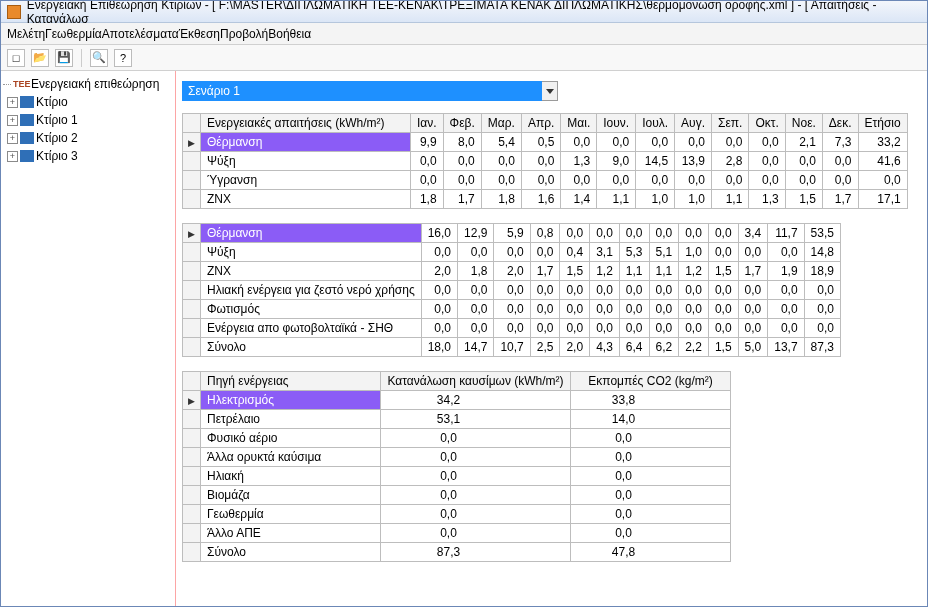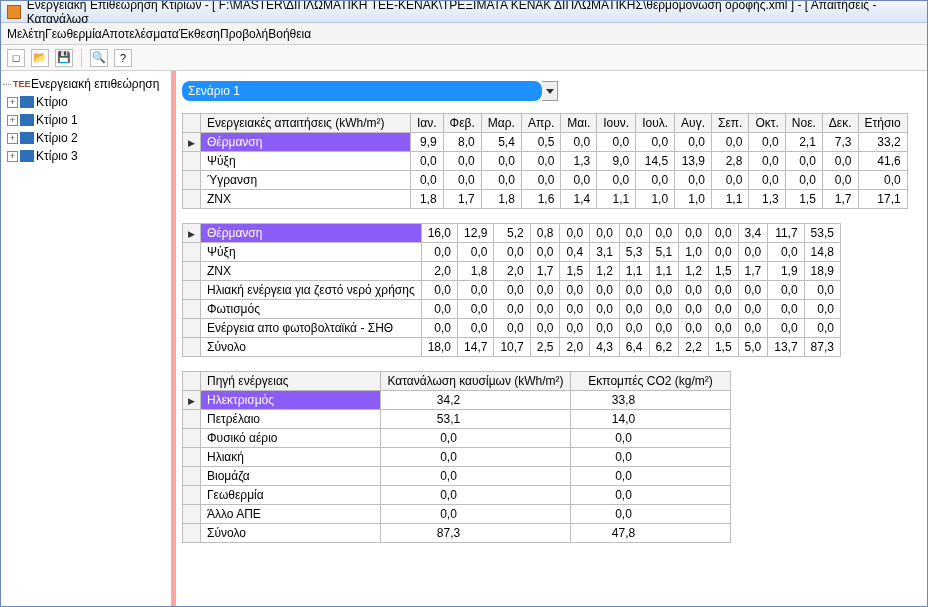--- a/index.html
+++ b/index.html
@@ -6,31 +6,31 @@
   html, body { margin:0; padding:0; font-family: "Segoe UI", Tahoma, Arial, sans-serif; font-size:12px; color:#000; background:#fff; }
   .window { width:928px; height:607px; border:1px solid #6b87b6; display:flex; flex-direction:column; overflow:hidden; }
   .titlebar { background:linear-gradient(#f3f6fb,#dbe6f6); height:22px; display:flex; align-items:center; padding:0 6px; font-size:12px; border-bottom:1px solid #b5c6dc;}
   .titlebar .ticon { width:14px; height:14px; background:#e98a2b; margin-right:6px; border:1px solid #a85c10;}
   .menubar { height:22px; display:flex; align-items:center; padding:0 6px; gap:0; background:#f4f4f4; border-bottom:1px solid #d0d0d0;}
   .menubar span { cursor:default; }
   .toolbar { height:26px; display:flex; align-items:center; padding:0 6px; gap:6px; background:#f8f8f8; border-bottom:1px solid #d0d0d0;}
   .tbtn { width:18px; height:18px; border:1px solid #bcbcbc; background:#fff; display:flex; align-items:center; justify-content:center; font-size:11px; cursor:pointer;}
   .sep { width:1px; height:18px; background:#ccc; margin:0 2px;}
   .body { flex:1; display:flex; overflow:hidden; }
-  .tree { width:175px; border-right:5px solid #fca5a5; padding:4px 2px; background:#fff; overflow:auto;}
+  .tree { width:175px; border-right:1px solid #fca5a5; padding:4px 2px; background:#fff; overflow:auto;}
   .tree-row { display:flex; align-items:center; height:18px; padding-left:2px; gap:2px; white-space:nowrap; cursor:default;}
   .tree-row.root { padding-left:0;}
   .tree-row.child { padding-left:4px;}
   .exp { width:11px; height:11px; border:1px solid #8a8a8a; display:flex; align-items:center; justify-content:center; font-size:9px; line-height:9px; color:#555; background:#fff;}
   .dotted { width:8px; border-top:1px dotted #999; height:1px;}
   .ticon2 { width:14px; height:12px; background:#2f6fb7; display:inline-block;}
   .ticon-tee { width:16px; height:12px; font-size:9px; font-weight:bold; color:#a42; display:inline-flex; align-items:center;}
   .content { flex:1; overflow:auto; padding:10px 6px 6px 6px; background:#fff;}
   .scenario-wrap { display:flex; align-items:center; margin-bottom:12px;}
-  .scenario { background:#1e90ff; color:#fff; height:20px; width:360px; display:flex; align-items:center; padding:0 6px; font-size:12px;border-radius:8px;}
+  .scenario { background:#1e90ff; color:#fff; height:20px; width:360px; display:flex; align-items:center; padding:0 6px; font-size:12px;}
   .drop { width:16px; height:20px; border:1px solid #9a9a9a; border-left:none; background:#f0f0f0; display:flex; align-items:center; justify-content:center; cursor:pointer;}
   .drop::after { content:""; border-left:4px solid transparent; border-right:4px solid transparent; border-top:5px solid #333;}
   table { border-collapse:collapse; }
   .grid { margin-bottom:14px; }
   .grid th, .grid td { border:1px solid #bdbdbd; padding:2px 6px; font-size:12px; text-align:right; background:#fff; height:18px; white-space:nowrap;}
   .grid th { background:#f3f3f3; font-weight:normal; text-align:center;margin-top:32px;}
   .grid .rowhdr { text-align:left; min-width:210px;}
   .grid .selcol { width:18px; background:#f3f3f3; text-align:center; padding:0;}
   .grid .selcol.sel::after { content:"▶"; font-size:9px; color:#333;}
   .grid tr.hl td.rowhdr { background:#8b5cf6; color:#fff; }
@@ -194,21 +194,21 @@
         </div>
       <div id="tbl2">
           <div class="grid">
             <table>
               <tbody>
                 <tr class="hl">
                   <td class="selcol sel"></td>
                   <td class="rowhdr">Θέρμανση</td>
                   <td>16,0</td>
                   <td>12,9</td>
-                  <td>5,2</td>
+                  <td>5,9</td>
                   <td>0,8</td>
                   <td>0,0</td>
                   <td>0,0</td>
                   <td>0,0</td>
                   <td>0,0</td>
                   <td>0,0</td>
                   <td>0,0</td>
                   <td>3,4</td>
                   <td>11,7</td>
                   <td>53,5</td>
@@ -342,20 +342,26 @@
                   <td class="num">14,0</td>
                 </tr>
                 <tr class="">
                   <td class="selcol"></td>
                   <td class="rowhdr">Φυσικό αέριο</td>
                   <td class="num">0,0</td>
                   <td class="num">0,0</td>
                 </tr>
                 <tr class="">
                   <td class="selcol"></td>
+                  <td class="rowhdr">Άλλα ορυκτά καύσιμα</td>
+                  <td class="num">0,0</td>
+                  <td class="num">0,0</td>
+                </tr>
+                <tr class="">
+                  <td class="selcol"></td>
                   <td class="rowhdr">Ηλιακή</td>
                   <td class="num">0,0</td>
                   <td class="num">0,0</td>
                 </tr>
                 <tr class="">
                   <td class="selcol"></td>
                   <td class="rowhdr">Βιομάζα</td>
                   <td class="num">0,0</td>
                   <td class="num">0,0</td>
                 </tr>

